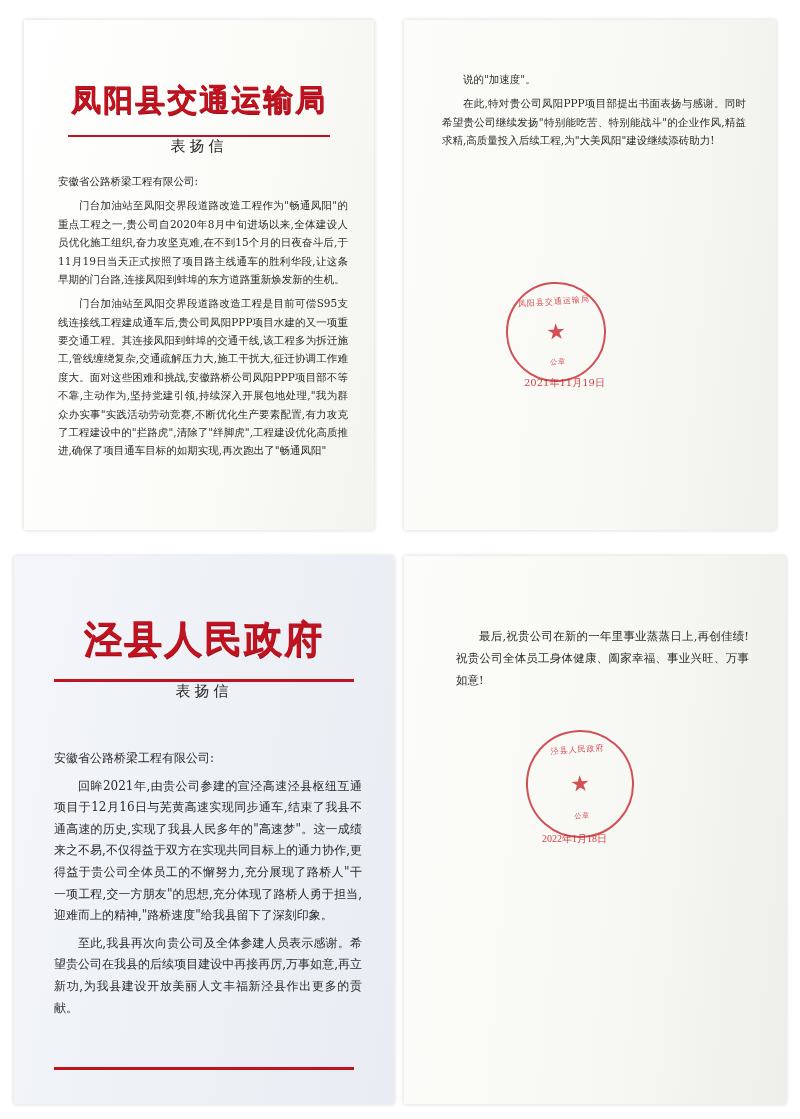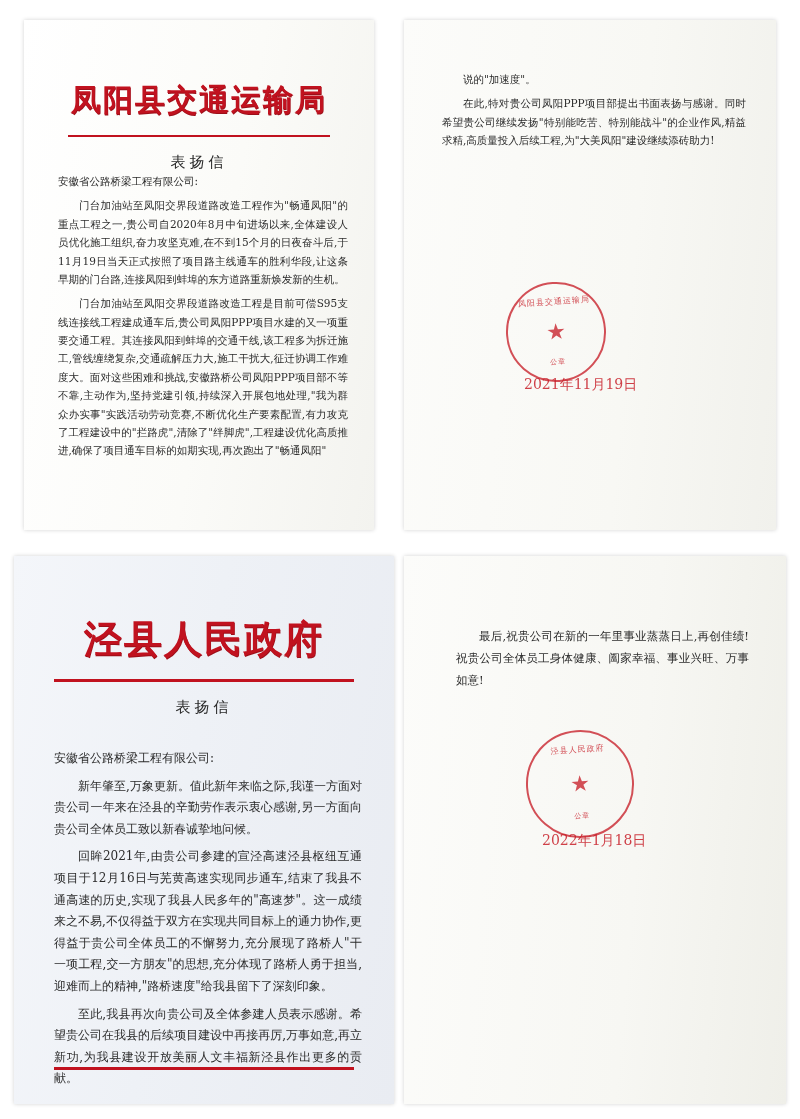--- a/index.html
+++ b/index.html
@@ -70,21 +70,20 @@
   }
   #rule-top-left { width: 262px; }
   #rule-bottom-left { width: 300px; height: 3px; }
 
   .doc-subtitle {
     text-align: center;
     font-family: "DejaVu Serif", serif;
     font-size: 15px;
     color: #2a2a2a;
     letter-spacing: 4px;
-    margin-top: 16px;
   }
 
   
   .body-text {
     font-family: "DejaVu Serif", serif;
     color: #2b2b2b;
     text-align: justify;
     line-height: 1.75;
   }
   #body-top-left {
@@ -166,27 +165,27 @@
     left: 102px; top: 262px;
     width: 96px; height: 96px;
   }
   #seal-bottom-right {
     left: 122px; top: 174px;
     width: 104px; height: 104px;
   }
   .seal-date {
     position: absolute;
     font-family: "DejaVu Serif", serif;
-    font-size: 14px;
+    font-size: 10px;
     color: #c8202a;
     opacity: 0.85;
     white-space: nowrap;
   }
   #seal-date-top-right { left: 120px; top: 356px; }
-  #seal-date-bottom-right { left: 138px; top: 276px; }
+  #seal-date-bottom-right { left: 138px; top: 276px; font-family: Liberation Serif, serif; }
 
   
   #row-divider {
     position: absolute;
     left: 0; top: 540px; width: 800px; height: 1px;
     background: #ffffff;
   }
 </style>
 </head>
 <body>
@@ -221,21 +220,20 @@
 
 <div id="row-divider"></div>
 
 <div class="sheet shadowed" id="letter-bottom-left">
   <div class="org-title" id="title-bottom-left">泾县人民政府</div>
   <div class="rule" id="rule-bottom-left"></div>
   <div class="doc-subtitle">表扬信</div>
 
   <div class="body-text" id="body-bottom-left">
     <p class="salutation">安徽省公路桥梁工程有限公司:</p>
-    <p class="indent">新年肇至,万象更新。值此新年来临之际,我谨一方面对贵公司一年来在泾县的辛勤劳作表示衷心感谢,另一方面向贵公司全体员工致以新春诚挚地问候。</p>
     <p class="indent">回眸2021年,由贵公司参建的宣泾高速泾县枢纽互通项目于12月16日与芜黄高速实现同步通车,结束了我县不通高速的历史,实现了我县人民多年的"高速梦"。这一成绩来之不易,不仅得益于双方在实现共同目标上的通力协作,更得益于贵公司全体员工的不懈努力,充分展现了路桥人"干一项工程,交一方朋友"的思想,充分体现了路桥人勇于担当,迎难而上的精神,"路桥速度"给我县留下了深刻印象。</p>
     <p class="indent">至此,我县再次向贵公司及全体参建人员表示感谢。希望贵公司在我县的后续项目建设中再接再厉,万事如意,再立新功,为我县建设开放美丽人文丰福新泾县作出更多的贡献。</p>
   </div>
 
   <div id="rule-bottom-left-foot"></div>
 </div>
 
 <div class="sheet shadowed" id="letter-bottom-right">
   <div class="body-text" id="body-bottom-right">
     <p class="indent">最后,祝贵公司在新的一年里事业蒸蒸日上,再创佳绩!祝贵公司全体员工身体健康、阖家幸福、事业兴旺、万事如意!</p>

